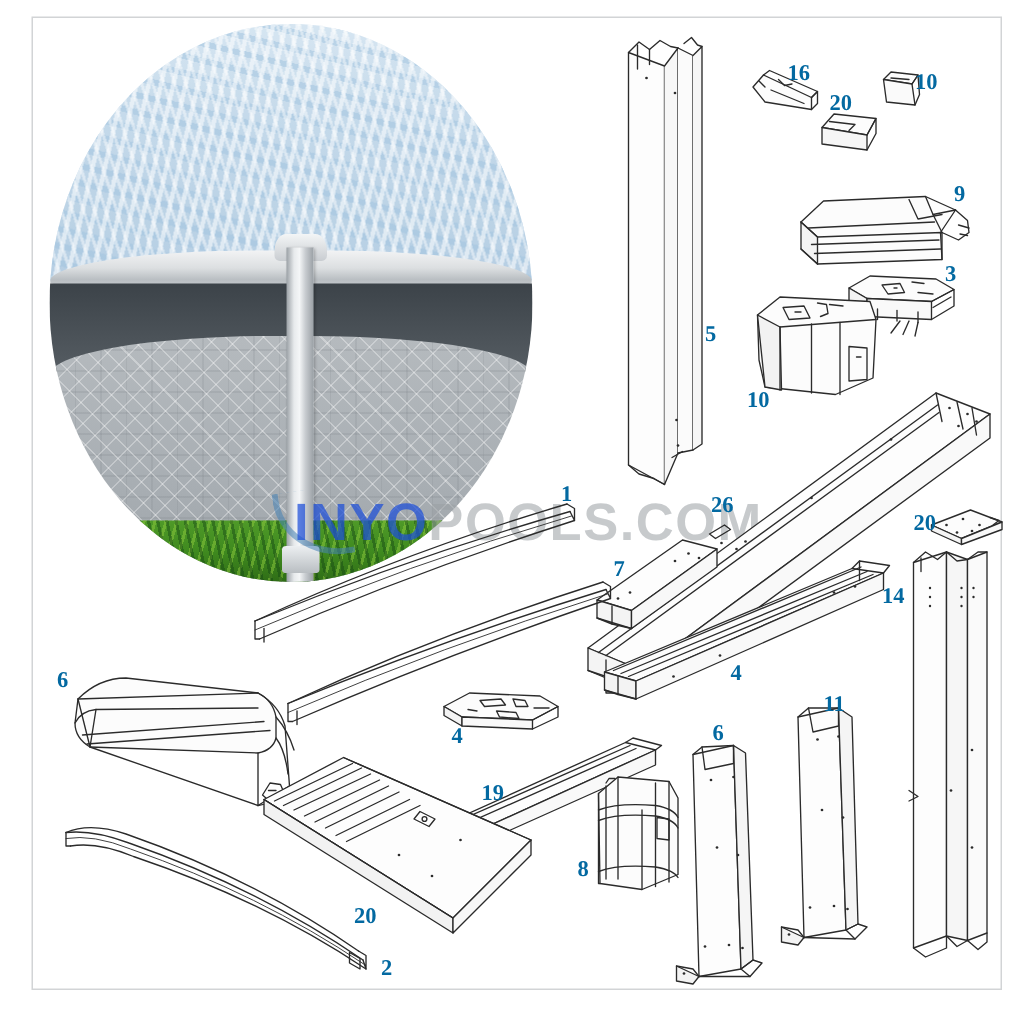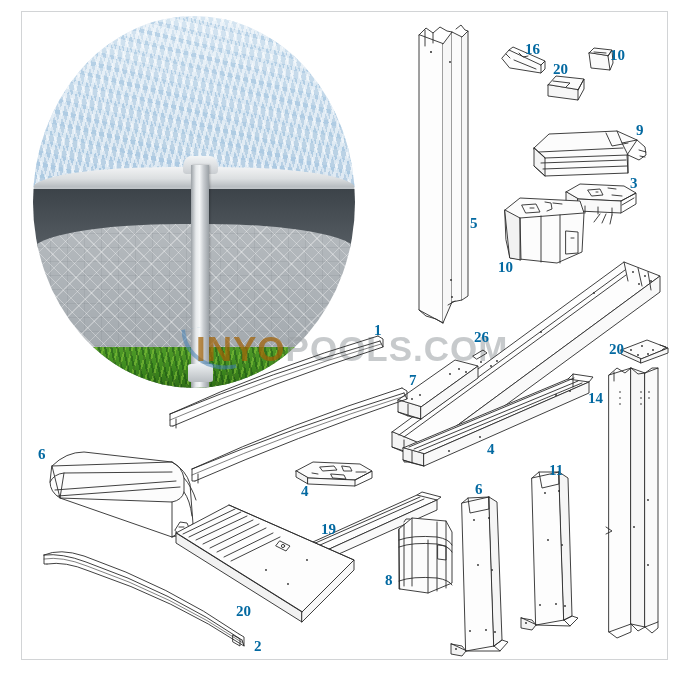--- a/index.html
+++ b/index.html
@@ -84,21 +84,21 @@
   
   #watermark{
     position:absolute;left:196px;top:328px;width:330px;height:42px;
     pointer-events:none;user-select:none;
   }
   #watermark .wm-text{
     font-family:"Liberation Sans", sans-serif;
     font-weight:bold;font-size:35px;letter-spacing:1px;
     line-height:42px;white-space:nowrap;
   }
-  #watermark .wm-a{color:#a16207;opacity:.72;}
+  #watermark .wm-a{color:#1d4ed8;opacity:.72;}
   #watermark .wm-b{color:#9ba0a4;opacity:.55;}
   #watermark .wm-swoosh{
     position:absolute;left:-12px;top:-2px;width:46px;height:42px;
     border-left:4px solid rgba(70,130,180,.55);
     border-bottom:4px solid rgba(70,130,180,.55);
     border-radius:0 0 0 90%;
     transform:rotate(-8deg);
   }
 
   

